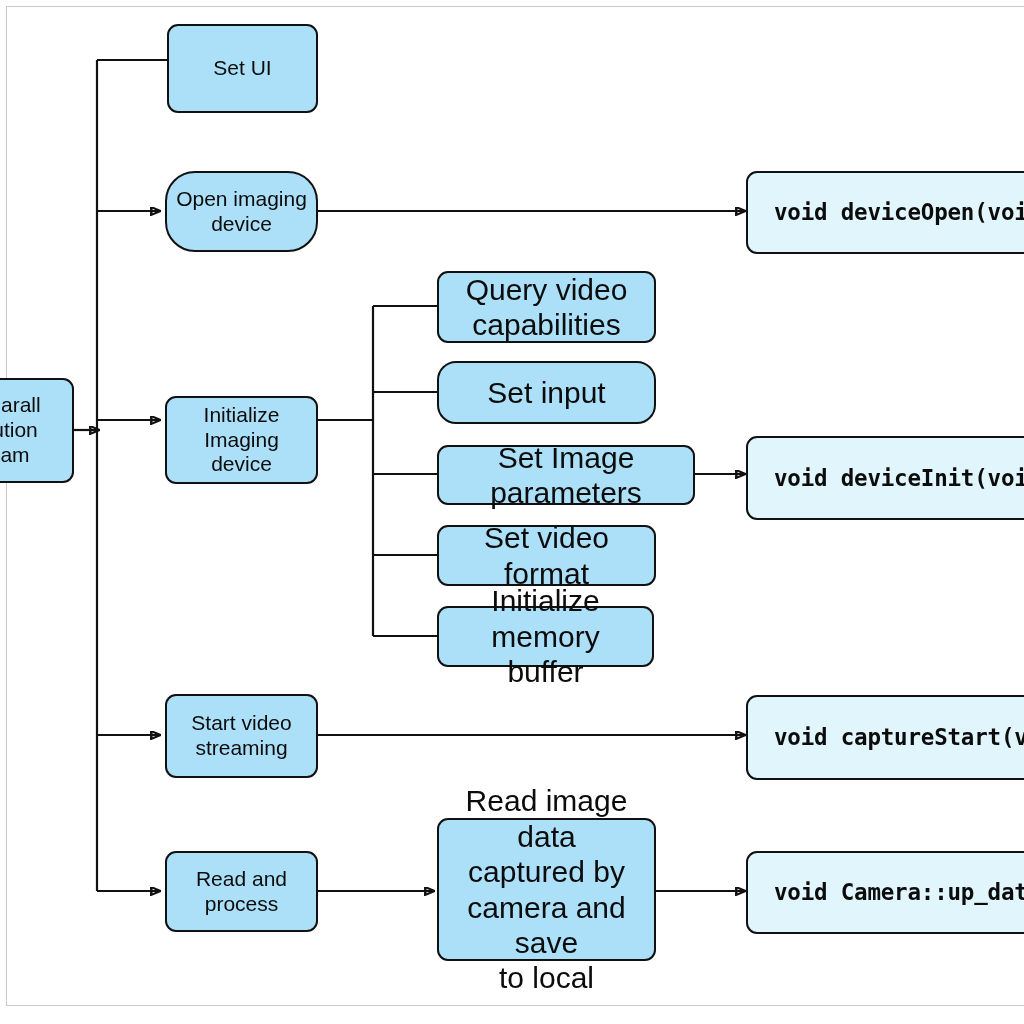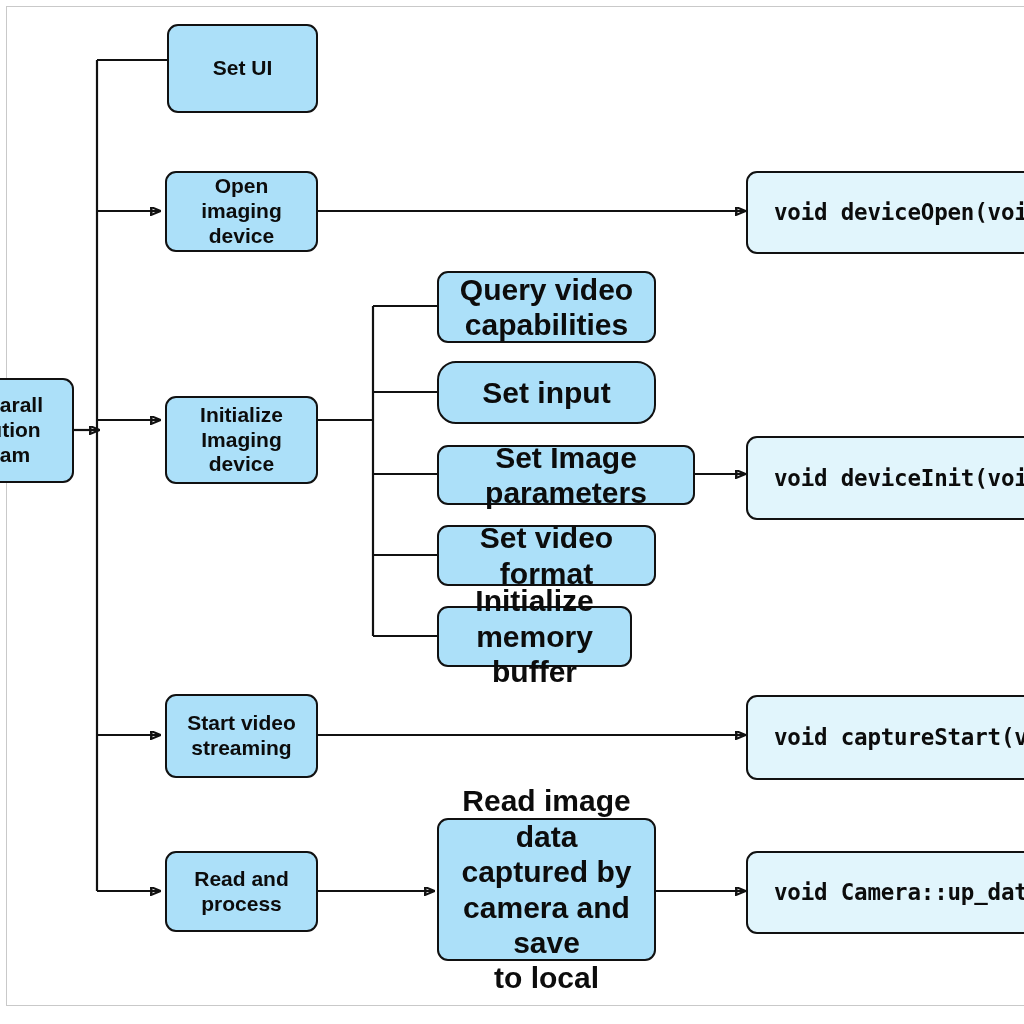--- a/index.html
+++ b/index.html
@@ -39,21 +39,20 @@
     border: 2.2px solid #111111;
     border-radius: 11px;
     display: flex;
     align-items: center;
     justify-content: center;
     text-align: center;
     color: #0c0c0c;
     line-height: 1.18;
     padding: 2px 6px;
     white-space: pre-line;
-    font-weight: bold;
   }
   .node.stage {
     background: #ace0f9;
     font-size: 21px;
   }
   .node.sub {
     background: #ace0f9;
     font-size: 30px;
   }
   .node.api {
@@ -130,42 +129,42 @@
 
     <line x1="656" y1="891" x2="745" y2="891" marker-end="url(#arrow)"></line>
   </svg>
 
   <div class="node root" style="left:-44px; top:378px; width:118px; height:105px;">parall
 ution
 am</div>
 
   <div class="node stage" style="left:167px; top:24px; width:151px; height:89px;">Set UI</div>
 
-  <div class="node stage" style="left:165px; top:171px; width:153px; height:81px;">Open imaging
+  <div class="node stage" style="left:165px; top:171px; width:153px; height:81px;border-radius:30px;">Open imaging
 device</div>
 
   <div class="node stage" style="left:165px; top:376px; width:153px; height:88px;margin-top:20px;">Initialize
 Imaging device</div>
 
   <div class="node stage" style="left:165px; top:694px; width:153px; height:84px;">Start video
 streaming</div>
 
   <div class="node stage" style="left:165px; top:851px; width:153px; height:81px;">Read and
 process</div>
 
   <div class="node sub" style="left:437px; top:271px; width:219px; height:72px;">Query video
 capabilities</div>
 
   <div class="node sub" style="left:437px; top:361px; width:219px; height:63px;border-radius:19px;">Set input</div>
 
   <div class="node sub" style="left:437px; top:445px; width:258px; height:60px;">Set Image parameters</div>
 
   <div class="node sub" style="left:437px; top:525px; width:219px; height:61px;">Set video format</div>
 
-  <div class="node sub" style="left:437px; top:606px; width:195px; height:61px;">Initialize memory
+  <div class="node sub" style="left:437px; top:606px; width:217px; height:61px;">Initialize memory
 buffer</div>
 
   <div class="node sub" style="left:437px; top:818px; width:219px; height:143px;">Read image data
 captured by
 camera and save
 to local</div>
 
   <div class="node api" style="left:746px; top:171px; width:324px; height:83px;">void deviceOpen(void</div>
 
   <div class="node api" style="left:746px; top:436px; width:324px; height:84px;">void deviceInit(void</div>

